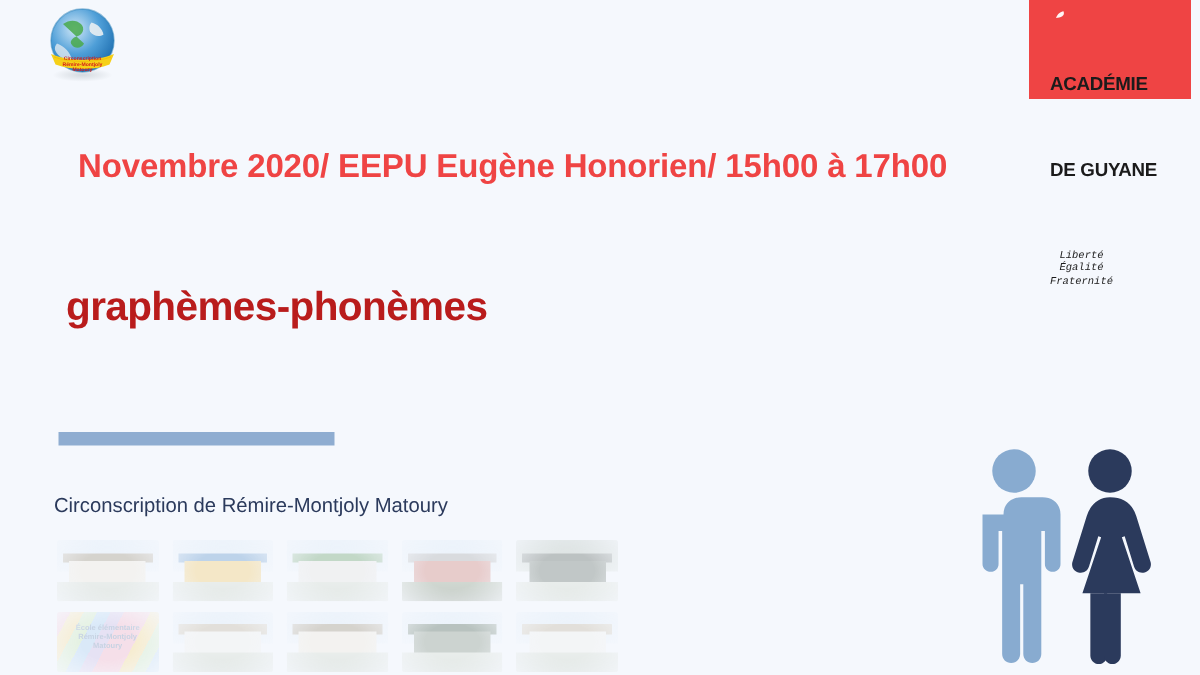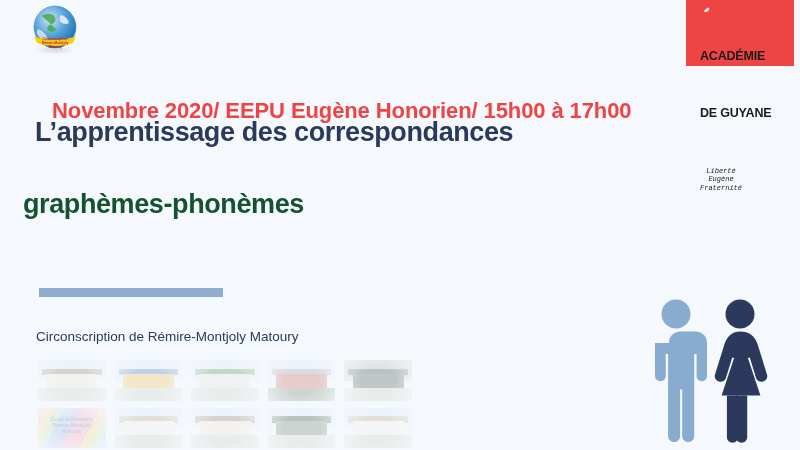--- a/index.html
+++ b/index.html
@@ -102,25 +102,25 @@
     left: 35px;
     top: 117px;
     font-size: 27px;
     font-weight: bold;
     color: #2b3a5c;
     letter-spacing: -0.4px;
     white-space: nowrap;
   }
   .title-line2 {
     position: absolute;
-    left: 23px;
+    left: 44px;
     top: 189px;
     font-size: 27px;
     font-weight: bold;
-    color: #14532d;
+    color: #b91c1c;
     letter-spacing: -0.4px;
     white-space: nowrap;
   }
 
   
   .presenters {
     position: absolute;
     left: 39px;
     top: 244px;
     font-size: 8.3px;
@@ -266,27 +266,26 @@
       <div class="band white"></div>
       <div class="band red"></div>
       <svg class="marianne" viewBox="0 0 9 8" xmlns="http://www.w3.org/2000/svg">
         <path d="M1 6c1-3 3-4 5-4.5.6 1.4.2 2.6-.8 3.4C4 5.8 2.4 6 1 6z" fill="#ffffff" opacity=".95"></path>
       </svg>
     </div>
     <div class="academie-name">ACADÉMIE</div>
     <div class="academie-name">DE GUYANE</div>
     <div class="academie-motto">
       <div>Liberté</div>
-      <div>Eugène</div>
+      <div>Égalité</div>
       <div>Fraternité</div>
     </div>
   </div>
 
   <div class="eyebrow">Novembre 2020/ EEPU Eugène Honorien/ 15h00 à 17h00</div>
-  <div class="title-line1">L’apprentissage des correspondances</div>
   <div class="title-line2">graphèmes-phonèmes</div>
 
 
   <div class="rule"></div>
 
   <div class="circonscription">Circonscription de Rémire-Montjoly Matoury</div>
 
   <div class="photo-grid">
     <div class="photo p-pale">
       <div class="sky"></div>

